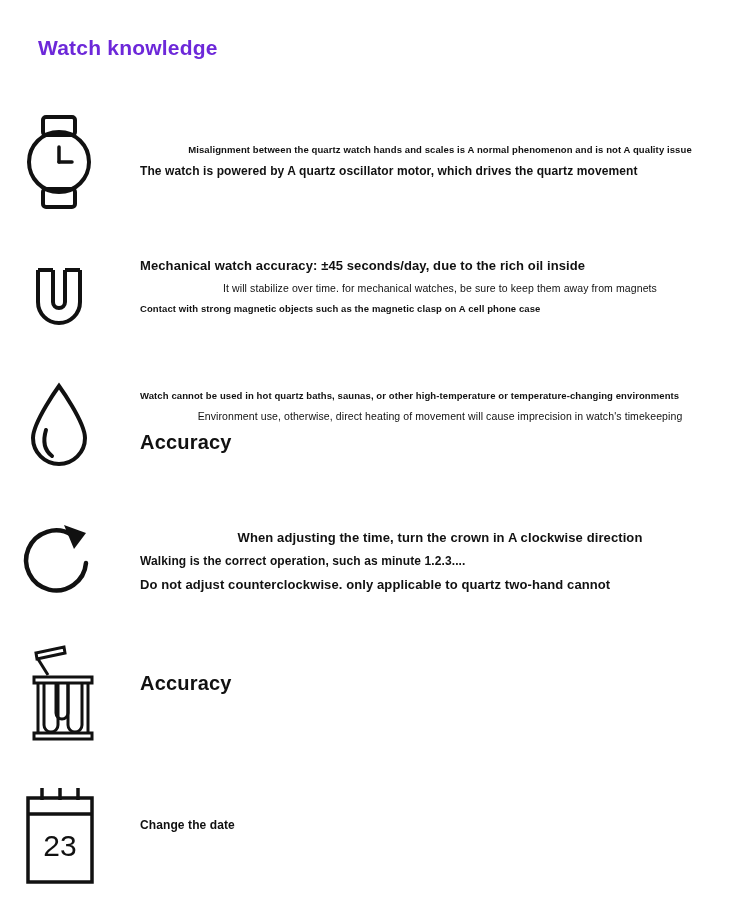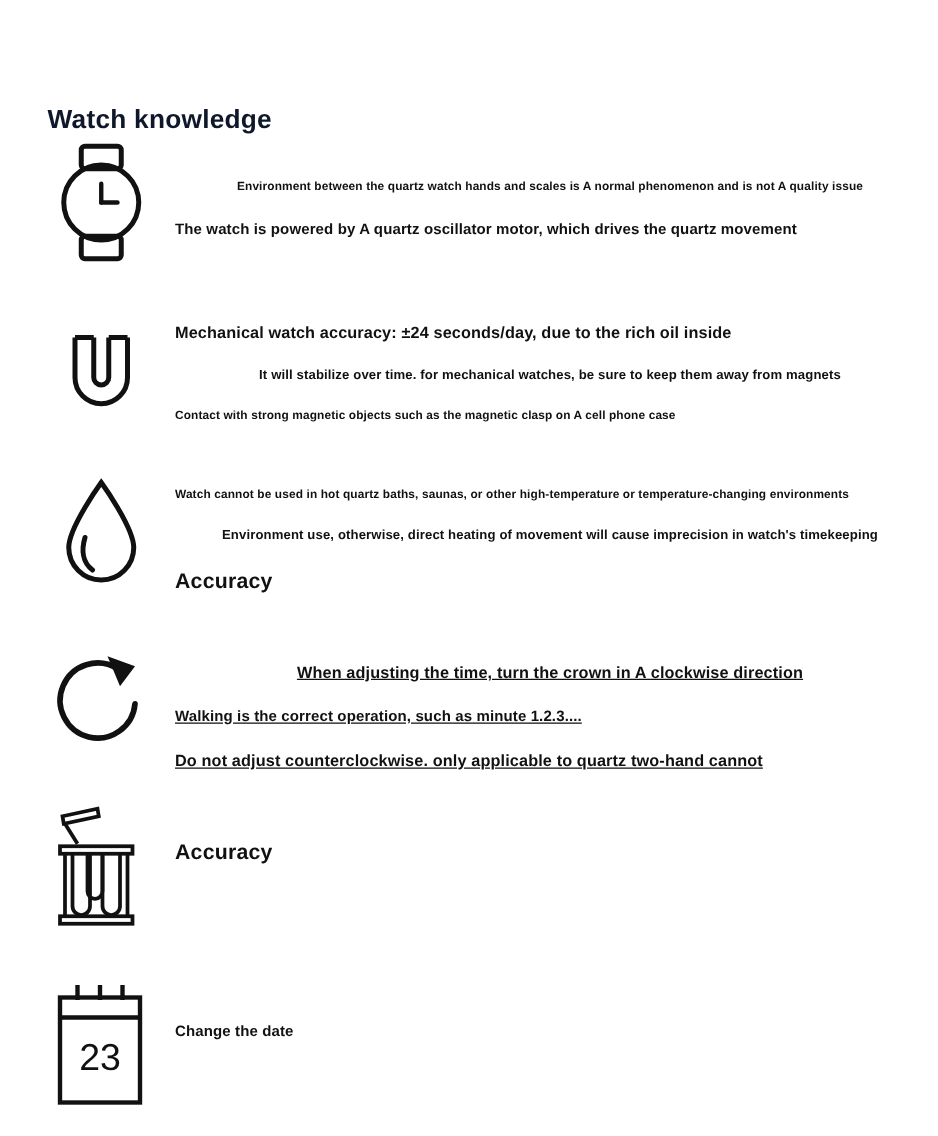--- a/index.html
+++ b/index.html
@@ -21,50 +21,49 @@
     height: 909px;
     box-sizing: border-box;
   }
   .page-title {
     position: absolute;
     left: 38px;
     top: 36px;
     font-size: 21px;
     font-weight: bold;
     letter-spacing: 0.2px;
-    color: #0f172a;
-    margin-top: 48px;
+    color: #6d28d9;
   }
   .section {
     position: absolute;
     left: 0;
     width: 750px;
   }
   .icon-box {
     position: absolute;
-    left: 32px;
+    left: 20px;
     width: 88px;
     display: flex;
     align-items: center;
-    justify-content: flex-end;
+    justify-content: flex-start;
   }
   .lines {
     position: absolute;
     left: 140px;
     width: 600px;
   }
   .line {
     color: #111111;
     white-space: nowrap;
   }
   .sz-xs { font-size: 9.5px; font-weight: bold; letter-spacing: 0.1px; }
-  .sz-s  { font-size: 10.5px; font-weight: bold; letter-spacing: 0.1px; }
+  .sz-s  { font-size: 10.5px; font-weight: normal; letter-spacing: 0.1px; }
   .sz-m  { font-size: 12px; font-weight: bold; letter-spacing: 0.1px; }
   .sz-l  { font-size: 13px; font-weight: bold; letter-spacing: 0.1px; }
-  .sz-xl { font-size: 17px; font-weight: bold; letter-spacing: 0.2px; }
+  .sz-xl { font-size: 20px; font-weight: bold; letter-spacing: 0.2px; }
   .align-left { text-align: left; }
   .align-center { text-align: center; }
 
   
   #sec-quartz      { top: 106px; }
   #sec-magnet      { top: 244px; }
   #sec-water       { top: 374px; }
   #sec-crown       { top: 510px; }
   #sec-contact     { top: 640px; }
   #sec-date        { top: 782px; }
@@ -72,61 +71,61 @@
   #sec-quartz  .icon-box { top: 6px;  height: 100px; }
   #sec-magnet  .icon-box { top: 6px;  height: 96px; }
   #sec-water   .icon-box { top: 2px;  height: 100px; }
   #sec-crown   .icon-box { top: 6px;  height: 96px; }
   #sec-contact .icon-box { top: 0px;  height: 110px; }
   #sec-date    .icon-box { top: 0px;  height: 110px; }
 
   #sec-quartz  .lines { top: 38px; }
   #sec-magnet  .lines { top: 14px; }
   #sec-water   .lines { top: 16px; }
-  #sec-crown   .lines { top: 20px; text-decoration: underline; }
+  #sec-crown   .lines { top: 20px; }
   #sec-contact .lines { top: 32px; }
   #sec-date    .lines { top: 36px; }
 
-  .line + .line { margin-top: 21px; }
+  .line + .line { margin-top: 9px; }
   svg { display: block; }
 </style>
 </head>
 <body>
 
 <div class="page">
 
   <div class="page-title">Watch knowledge</div>
 
   <div class="section" id="sec-quartz">
     <div class="icon-box">
       <svg width="78" height="96" viewBox="0 0 78 96">
         <rect x="23" y="3" width="32" height="18" rx="3" fill="none" stroke="#111" stroke-width="4"></rect>
         <rect x="23" y="75" width="32" height="18" rx="3" fill="none" stroke="#111" stroke-width="4"></rect>
         <circle cx="39" cy="48" r="30" fill="none" stroke="#111" stroke-width="4"></circle>
         <line x1="39" y1="48" x2="39" y2="33" stroke="#111" stroke-width="3.5" stroke-linecap="round"></line>
         <line x1="39" y1="48" x2="52" y2="48" stroke="#111" stroke-width="3.5" stroke-linecap="round"></line>
       </svg>
     </div>
     <div class="lines">
-      <div class="line sz-xs align-center">Environment between the quartz watch hands and scales is A normal phenomenon and is not A quality issue</div>
+      <div class="line sz-xs align-center">Misalignment between the quartz watch hands and scales is A normal phenomenon and is not A quality issue</div>
       <div class="line sz-m align-left">The watch is powered by A quartz oscillator motor, which drives the quartz movement</div>
     </div>
   </div>
 
   <div class="section" id="sec-magnet">
     <div class="icon-box">
       <svg width="78" height="80" viewBox="0 0 78 80">
         <path d="M18 12 L18 44 a21 21 0 0 0 42 0 L60 12" fill="none" stroke="#111" stroke-width="4"></path>
         <line x1="18" y1="12" x2="33" y2="12" stroke="#111" stroke-width="4"></line>
         <line x1="45" y1="12" x2="60" y2="12" stroke="#111" stroke-width="4"></line>
         <path d="M33 12 L33 44 a6 6 0 0 0 12 0 L45 12" fill="none" stroke="#111" stroke-width="4"></path>
       </svg>
     </div>
     <div class="lines">
-      <div class="line sz-l align-left">Mechanical watch accuracy: ±24 seconds/day, due to the rich oil inside</div>
+      <div class="line sz-l align-left">Mechanical watch accuracy: ±45 seconds/day, due to the rich oil inside</div>
       <div class="line sz-s align-center">It will stabilize over time. for mechanical watches, be sure to keep them away from magnets</div>
       <div class="line sz-xs align-left">Contact with strong magnetic objects such as the magnetic clasp on A cell phone case</div>
     </div>
   </div>
 
   <div class="section" id="sec-water">
     <div class="icon-box">
       <svg width="78" height="96" viewBox="0 0 78 96">
         <path d="M39 8 C39 8 13 44 13 60 a26 26 0 0 0 52 0 C65 44 39 8 39 8 Z" fill="none" stroke="#111" stroke-width="4"></path>
         <path d="M26 52 C23 62 24 72 32 78" fill="none" stroke="#111" stroke-width="4" stroke-linecap="round"></path>

